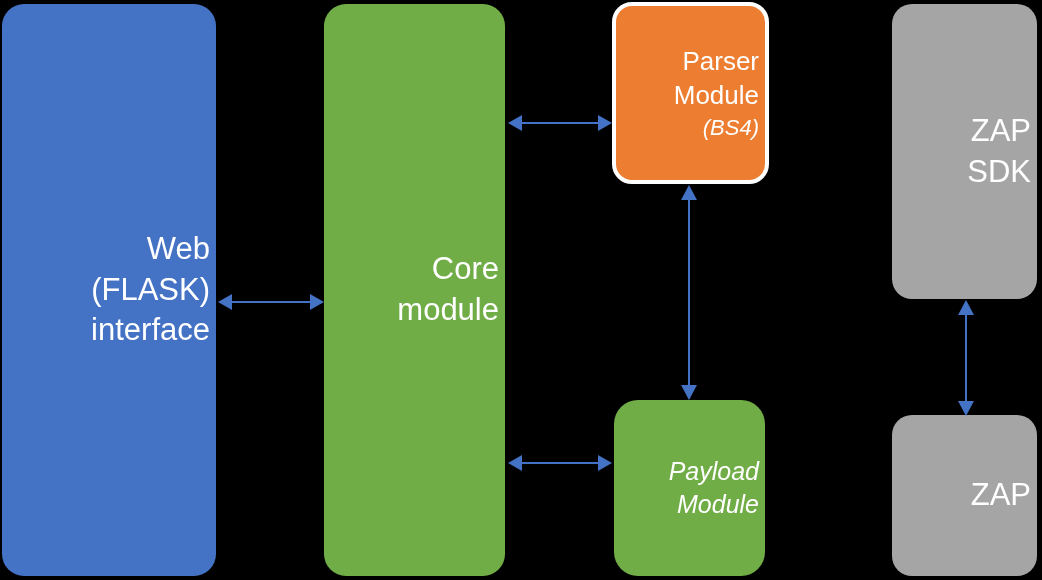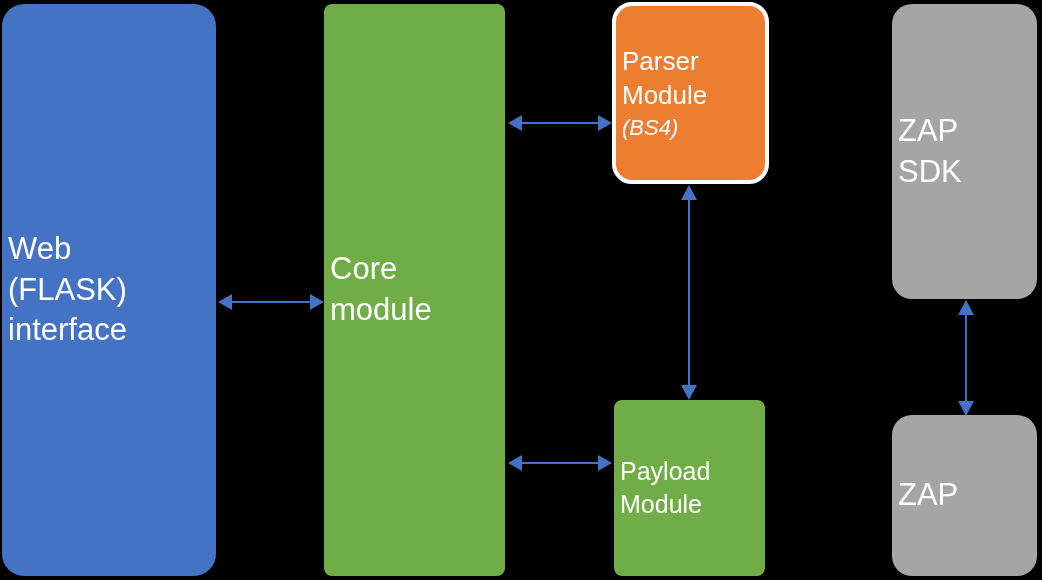--- a/index.html
+++ b/index.html
@@ -14,21 +14,21 @@
     background: #000000;
     overflow: hidden;
     font-family: "Liberation Sans", sans-serif;
   }
   .node {
     position: absolute;
     box-sizing: border-box;
     display: flex;
     align-items: center;
     justify-content: center;
-    text-align: left;
+    text-align: right;
     color: #ffffff;
     line-height: 1.32;
     -webkit-font-smoothing: antialiased;
   }
   .node .label-stack {
     display: block;
     width: 100%;
     padding: 0 6px;
     box-sizing: border-box;
   }
@@ -37,40 +37,41 @@
   
   #node-web {
     left: 2px; top: 4px; width: 214px; height: 572px;
     background: #4472C4;
     border-radius: 22px;
     font-size: 31px;
   }
   #node-core {
     left: 324px; top: 4px; width: 181px; height: 572px;
     background: #70AD47;
-    border-radius: 8px;
+    border-radius: 22px;
     font-size: 31px;
   }
   #node-parser {
     left: 612px; top: 2px; width: 157px; height: 182px;
     background: #ED7D31;
     border: 4px solid #FFFFFF;
     border-radius: 20px;
     font-size: 26px;
   }
   #node-parser .sub {
     font-size: 22px;
     display: block;
     font-style: italic;
   }
   #node-payload {
     left: 614px; top: 400px; width: 151px; height: 176px;
     background: #70AD47;
-    border-radius: 8px;
+    border-radius: 24px;
     font-size: 25px;
+    font-style: italic;
   }
   #node-zapsdk {
     left: 892px; top: 4px; width: 145px; height: 295px;
     background: #A5A5A5;
     border-radius: 20px;
     font-size: 31px;
   }
   #node-zap {
     left: 892px; top: 415px; width: 145px; height: 161px;
     background: #A5A5A5;

